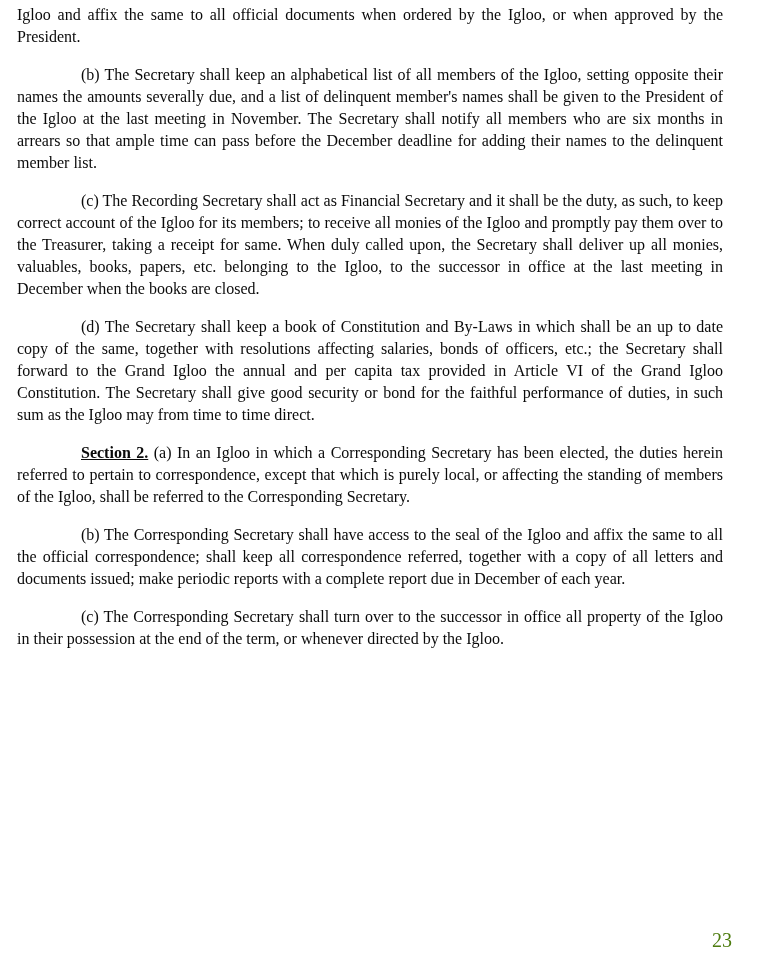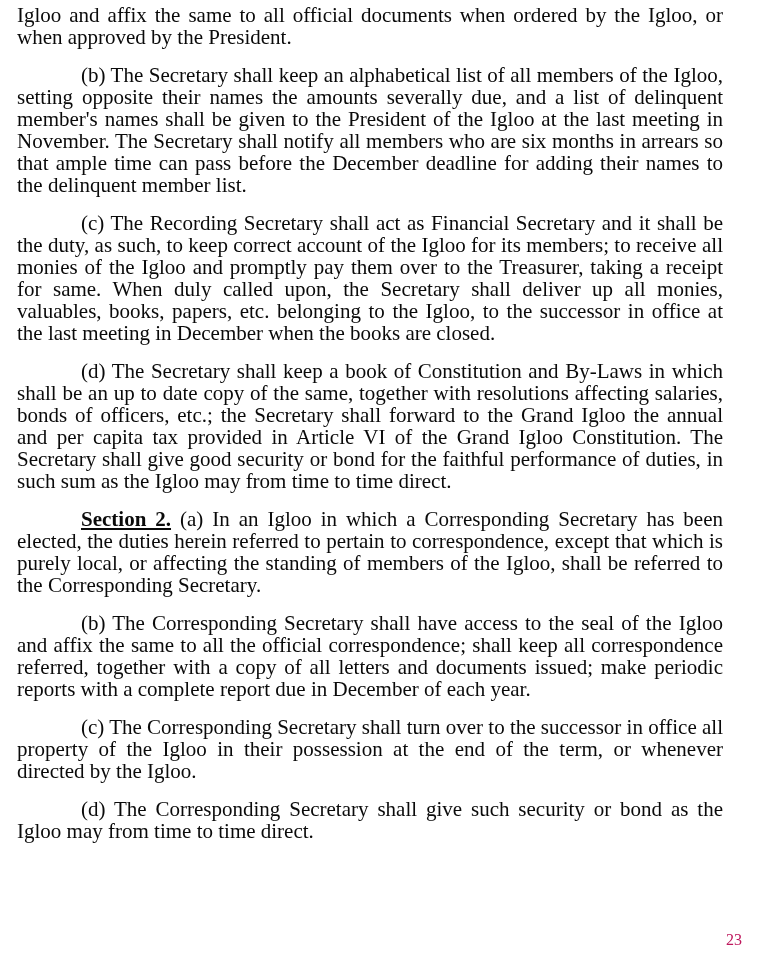--- a/index.html
+++ b/index.html
@@ -14,54 +14,53 @@
     background: #ffffff;
     font-family: "Liberation Serif", serif;
     color: #0a0a0a;
     overflow: hidden;
   }
   .doc-body {
     position: absolute;
     left: 17px;
     top: 4px;
     width: 706px;
-    font-size: 21px;
+    font-size: 16px;
     line-height: 22px;
     text-align: justify;
   }
   .para {
     margin: 0 0 16px 0;
   }
   .para.indent {
     text-indent: 64px;
   }
   .para.extra-gap {
     margin-top: 12px;
   }
   .section-lead {
     font-weight: bold;
     text-decoration: underline;
   }
   .page-number {
     position: absolute;
-    right: 24px;
+    right: 34px;
     bottom: 6px;
-    font-size: 16px;
+    font-size: 20px;
     line-height: 18px;
-    color: #be185d;
+    color: #4d7c0f;
   }
 </style>
 </head>
 <body>
 
 <div class="page">
   <div class="doc-body" id="doc-body">
       <p class="para"><span>Igloo and affix the same to all official documents when ordered by the Igloo, or when approved by the President.</span></p>
       <p class="para indent"><span>(b) The Secretary shall keep an alphabetical list of all members of the Igloo, setting opposite their names the amounts severally due, and a list of delinquent member's names shall be given to the President of the Igloo at the last meeting in November. The Secretary shall notify all members who are six months in arrears so that ample time can pass before the December deadline for adding their names to the delinquent member list.</span></p>
       <p class="para indent"><span>(c) The Recording Secretary shall act as Financial Secretary and it shall be the duty, as such, to keep correct account of the Igloo for its members; to receive all monies of the Igloo and promptly pay them over to the Treasurer, taking a receipt for same. When duly called upon, the Secretary shall deliver up all monies, valuables, books, papers, etc. belonging to the Igloo, to the successor in office at the last meeting in December when the books are closed.</span></p>
       <p class="para indent"><span>(d) The Secretary shall keep a book of Constitution and By-Laws in which shall be an up to date copy of the same, together with resolutions affecting salaries, bonds of officers, etc.; the Secretary shall forward to the Grand Igloo the annual and per capita tax provided in Article VI of the Grand Igloo Constitution. The Secretary shall give good security or bond for the faithful performance of duties, in such sum as the Igloo may from time to time direct.</span></p>
       <p class="para indent extra-gap"><span class="section-lead">Section 2.</span><span> (a) In an Igloo in which a Corresponding Secretary has been elected, the duties herein referred to pertain to correspondence, except that which is purely local, or affecting the standing of members of the Igloo, shall be referred to the Corresponding Secretary.</span></p>
       <p class="para indent"><span>(b) The Corresponding Secretary shall have access to the seal of the Igloo and affix the same to all the official correspondence; shall keep all correspondence referred, together with a copy of all letters and documents issued; make periodic reports with a complete report due in December of each year.</span></p>
       <p class="para indent"><span>(c) The Corresponding Secretary shall turn over to the successor in office all property of the Igloo in their possession at the end of the term, or whenever directed by the Igloo.</span></p>
-      <p class="para indent"><span>(d) The Corresponding Secretary shall give such security or bond as the Igloo may from time to time direct.</span></p>
     </div>
   <div class="page-number">23</div>
 </div>
 
 </body></html>

